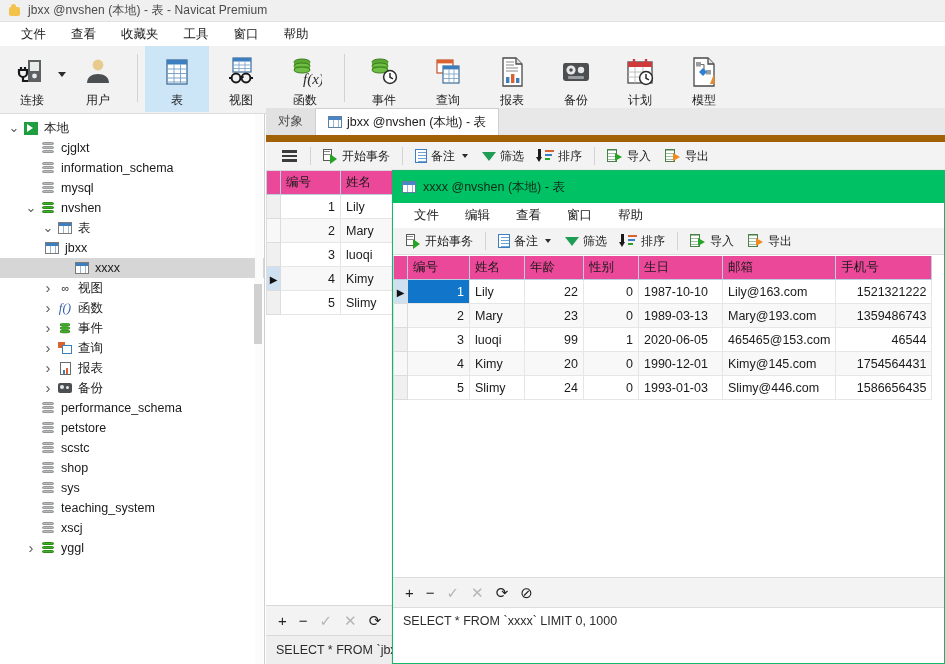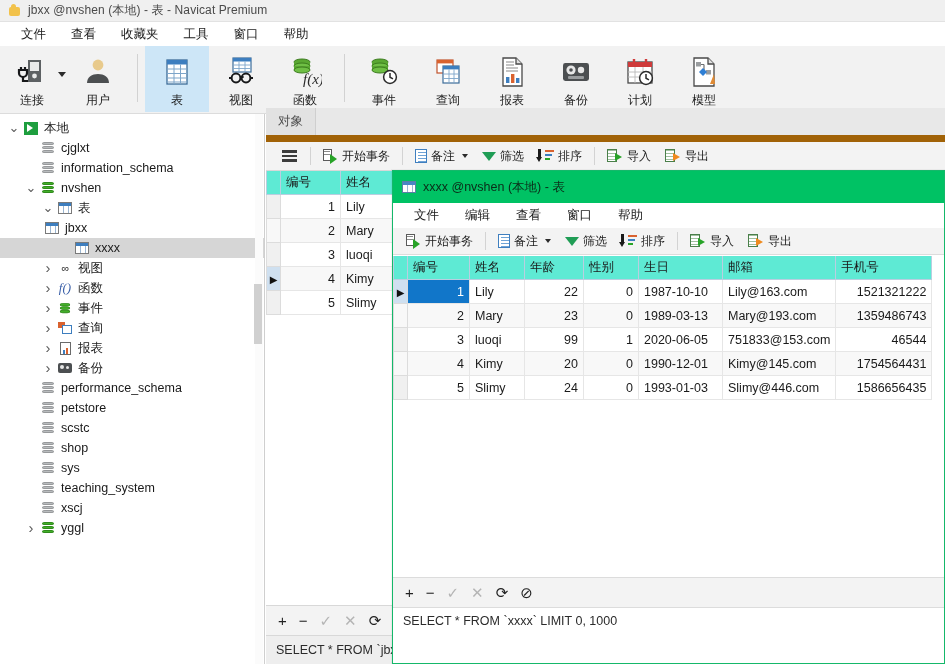--- a/index.html
+++ b/index.html
@@ -143,21 +143,21 @@
     font-size:12px; color:#1a1a1a; cursor:default; white-space:nowrap;
   }
   .gt-sep { width:1px; height:18px; background:#d3d3d3; margin:0 5px; }
   .hamburger { display:flex; flex-direction:column; gap:2px; padding:4px 8px; }
   .hamburger span { display:block; width:15px; height:2.5px; background:#3c3c3c; }
 
   
   .bg-grid { position:absolute; left:0; top:57px; width:679px; height:434px; background:#fff; }
   .gridtable { border-collapse:collapse; font-size:12.5px; table-layout:fixed; }
   .gridtable th {
-    background:#5eead4; border:1px solid #b9cee0; border-top:none;
+    background:#ec4899; border:1px solid #b9cee0; border-top:none;
     font-weight:normal; text-align:left; padding:3px 5px; height:21px; color:#1a1a1a;
   }
   .gridtable td {
     border:1px solid #e6e6e6; padding:2px 5px; height:24px; overflow:hidden;
     white-space:nowrap; background:#fff;
   }
   .gridtable tr.alt td { background:#f8f8f8; }
   .gridtable td.num { text-align:right; }
   .gridtable td.rowhdr {
     width:14px; background:#f0f0f0; border-color:#dcdcdc; padding:0; text-align:center;
@@ -404,20 +404,31 @@
           <span class="ic">
             <span class="i-db">
               <i></i>
               <i></i>
               <i></i>
             </span>
           </span>
           <span class="nm">information_schema</span>
         </div>
         <div class="node" style="padding-left: 23px;">
+          <span class="exp"></span>
+          <span class="ic">
+            <span class="i-db">
+              <i></i>
+              <i></i>
+              <i></i>
+            </span>
+          </span>
+          <span class="nm">mysql</span>
+        </div>
+        <div class="node" style="padding-left: 23px;">
           <span class="exp" style="font-size: 13px; line-height: 8px;">⌄</span>
           <span class="ic">
             <span class="i-db green">
               <i></i>
               <i></i>
               <i></i>
             </span>
           </span>
           <span class="nm">nvshen</span>
         </div>
@@ -588,20 +599,24 @@
       </div>
     <div class="sb-scroll">
       <div class="sb-thumb"></div>
     </div>
   </div>
 
   <div class="main">
     <div class="tabstrip" id="tabstrip">
         <div class="tab">
           <span>对象</span>
+        </div>
+        <div class="tab active">
+          <span class="i-grid"></span>
+          <span>jbxx @nvshen (本地) - 表</span>
         </div>
         <div class="tab filler"></div>
       </div>
     <div class="grid-toolbar" id="gridtoolbar">
         <div class="hamburger">
           <span></span>
           <span></span>
           <span></span>
         </div>
         <div class="gt-sep"></div>
@@ -820,21 +835,21 @@
               <td style="width: 90px;">Mary@193.com</td>
               <td class="num" style="width: 96px;">1359486743</td>
             </tr>
             <tr>
               <td class="rowhdr"></td>
               <td class="num" style="width: 62px;">3</td>
               <td style="width: 55px;">luoqi</td>
               <td class="num" style="width: 59px;">99</td>
               <td class="num" style="width: 55px;">1</td>
               <td style="width: 84px;">2020-06-05</td>
-              <td style="width: 90px;">751833@153.com</td>
+              <td style="width: 90px;">465465@153.com</td>
               <td class="num" style="width: 96px;">46544</td>
             </tr>
             <tr class="alt">
               <td class="rowhdr"></td>
               <td class="num" style="width: 62px;">4</td>
               <td style="width: 55px;">Kimy</td>
               <td class="num" style="width: 59px; padding-left: 25px;">20</td>
               <td class="num" style="width: 55px;">0</td>
               <td style="width: 84px;">1990-12-01</td>
               <td style="width: 90px;">Kimy@145.com</td>

